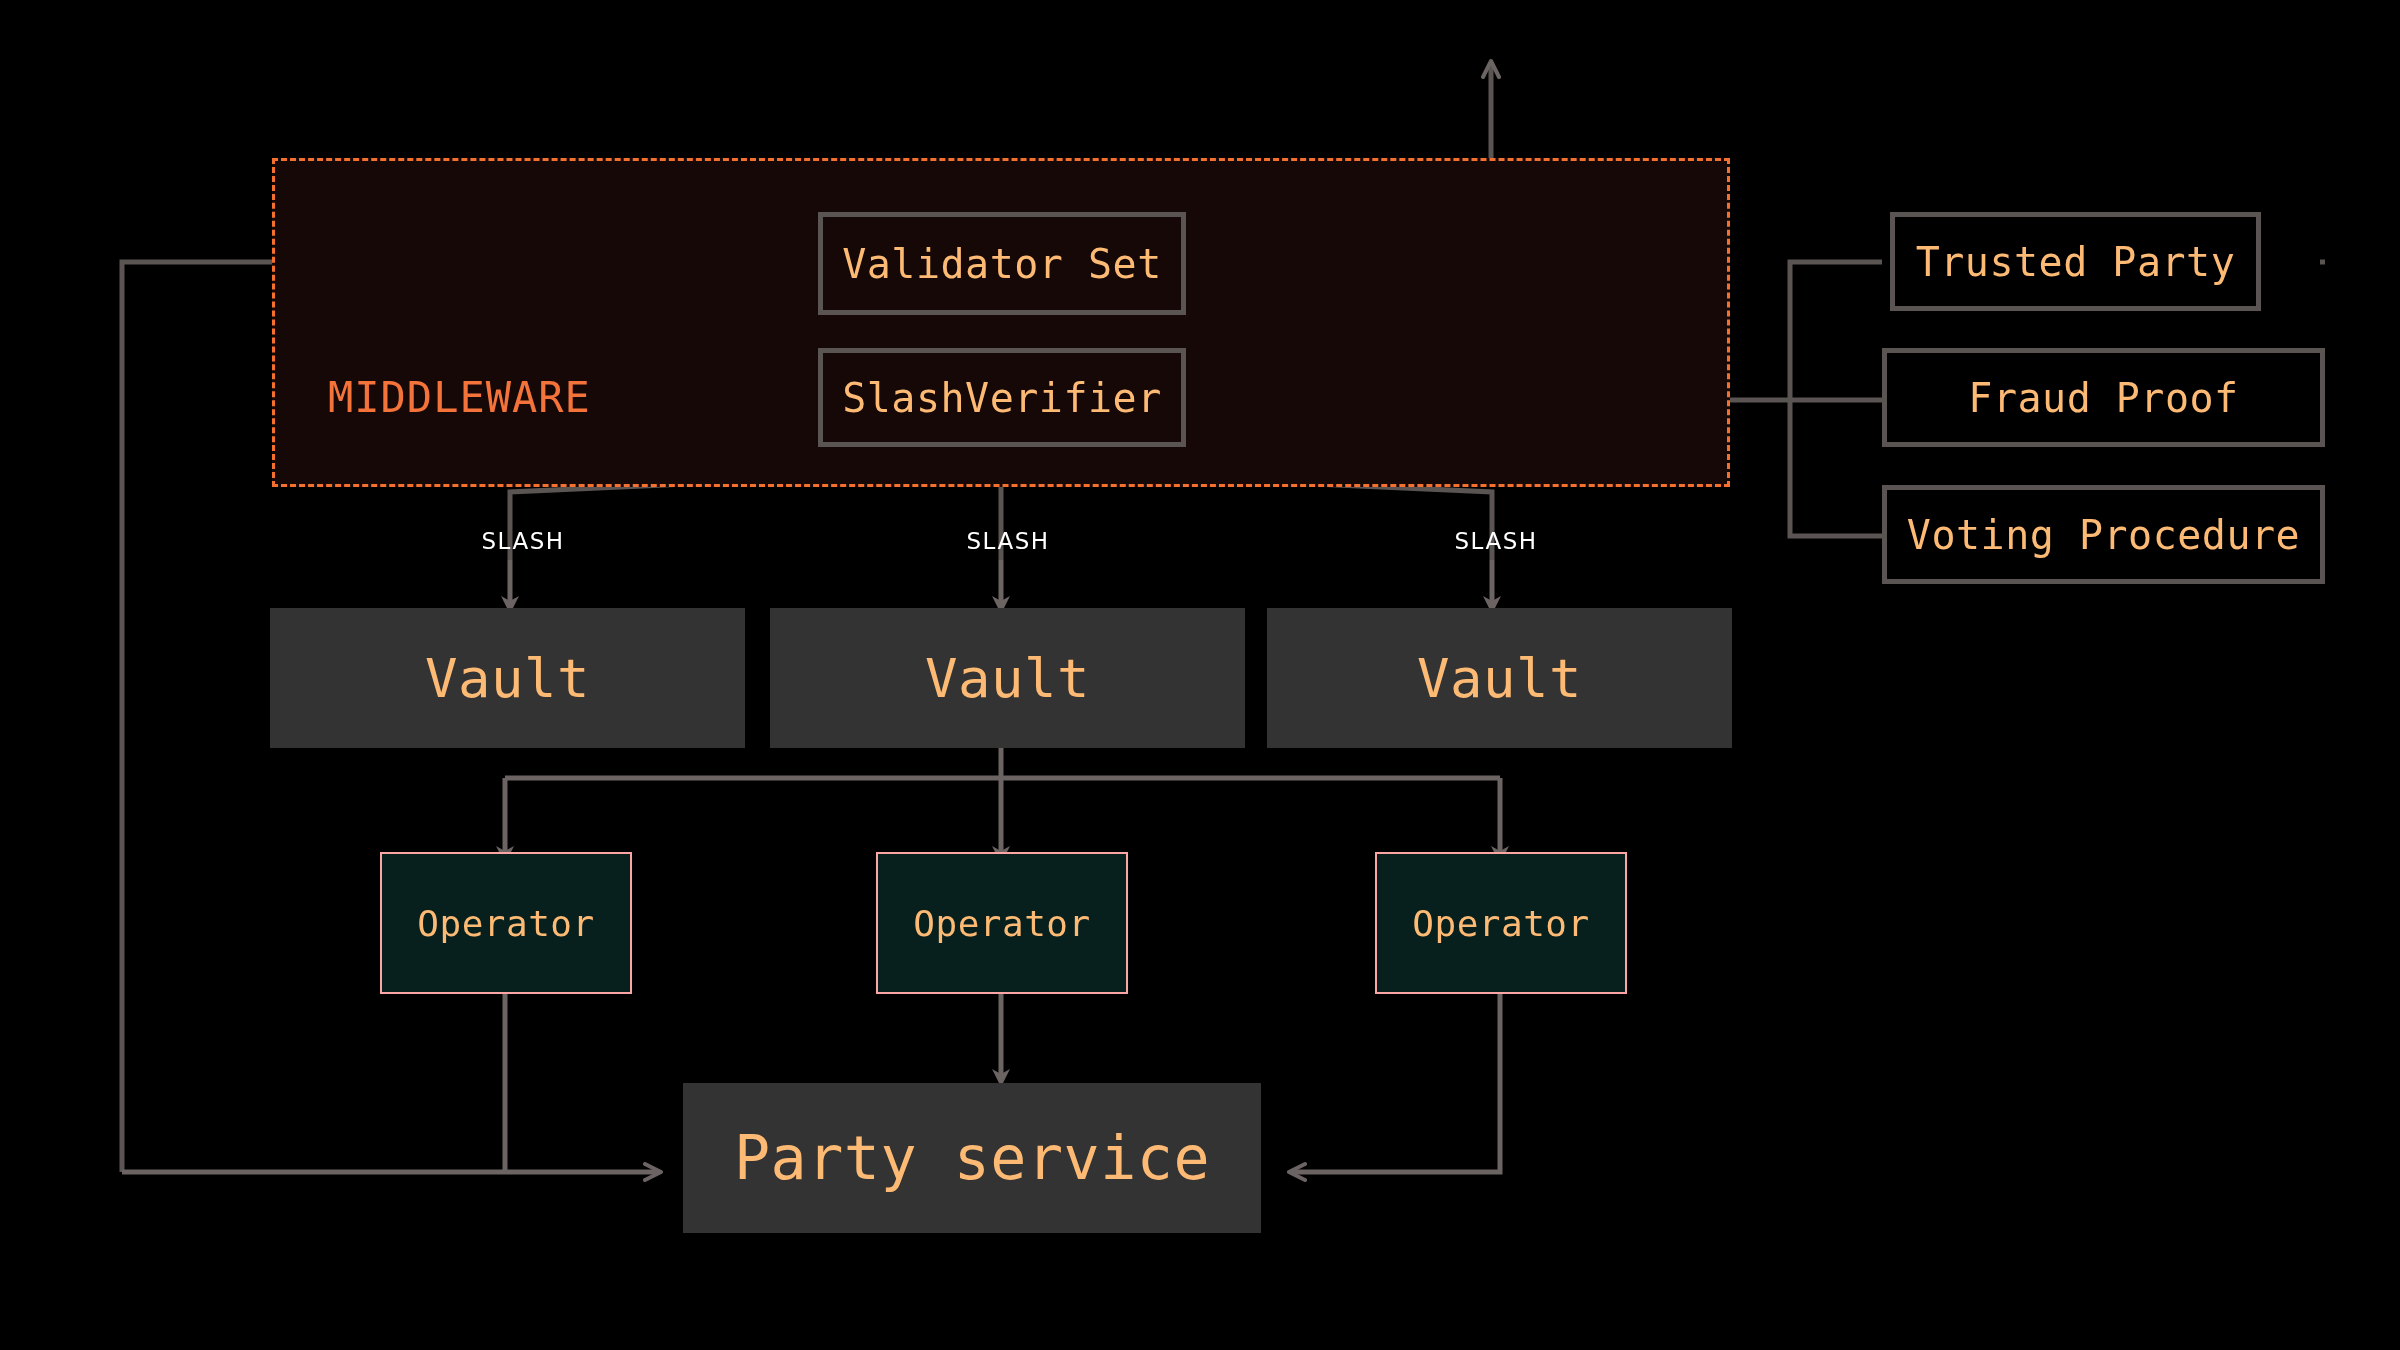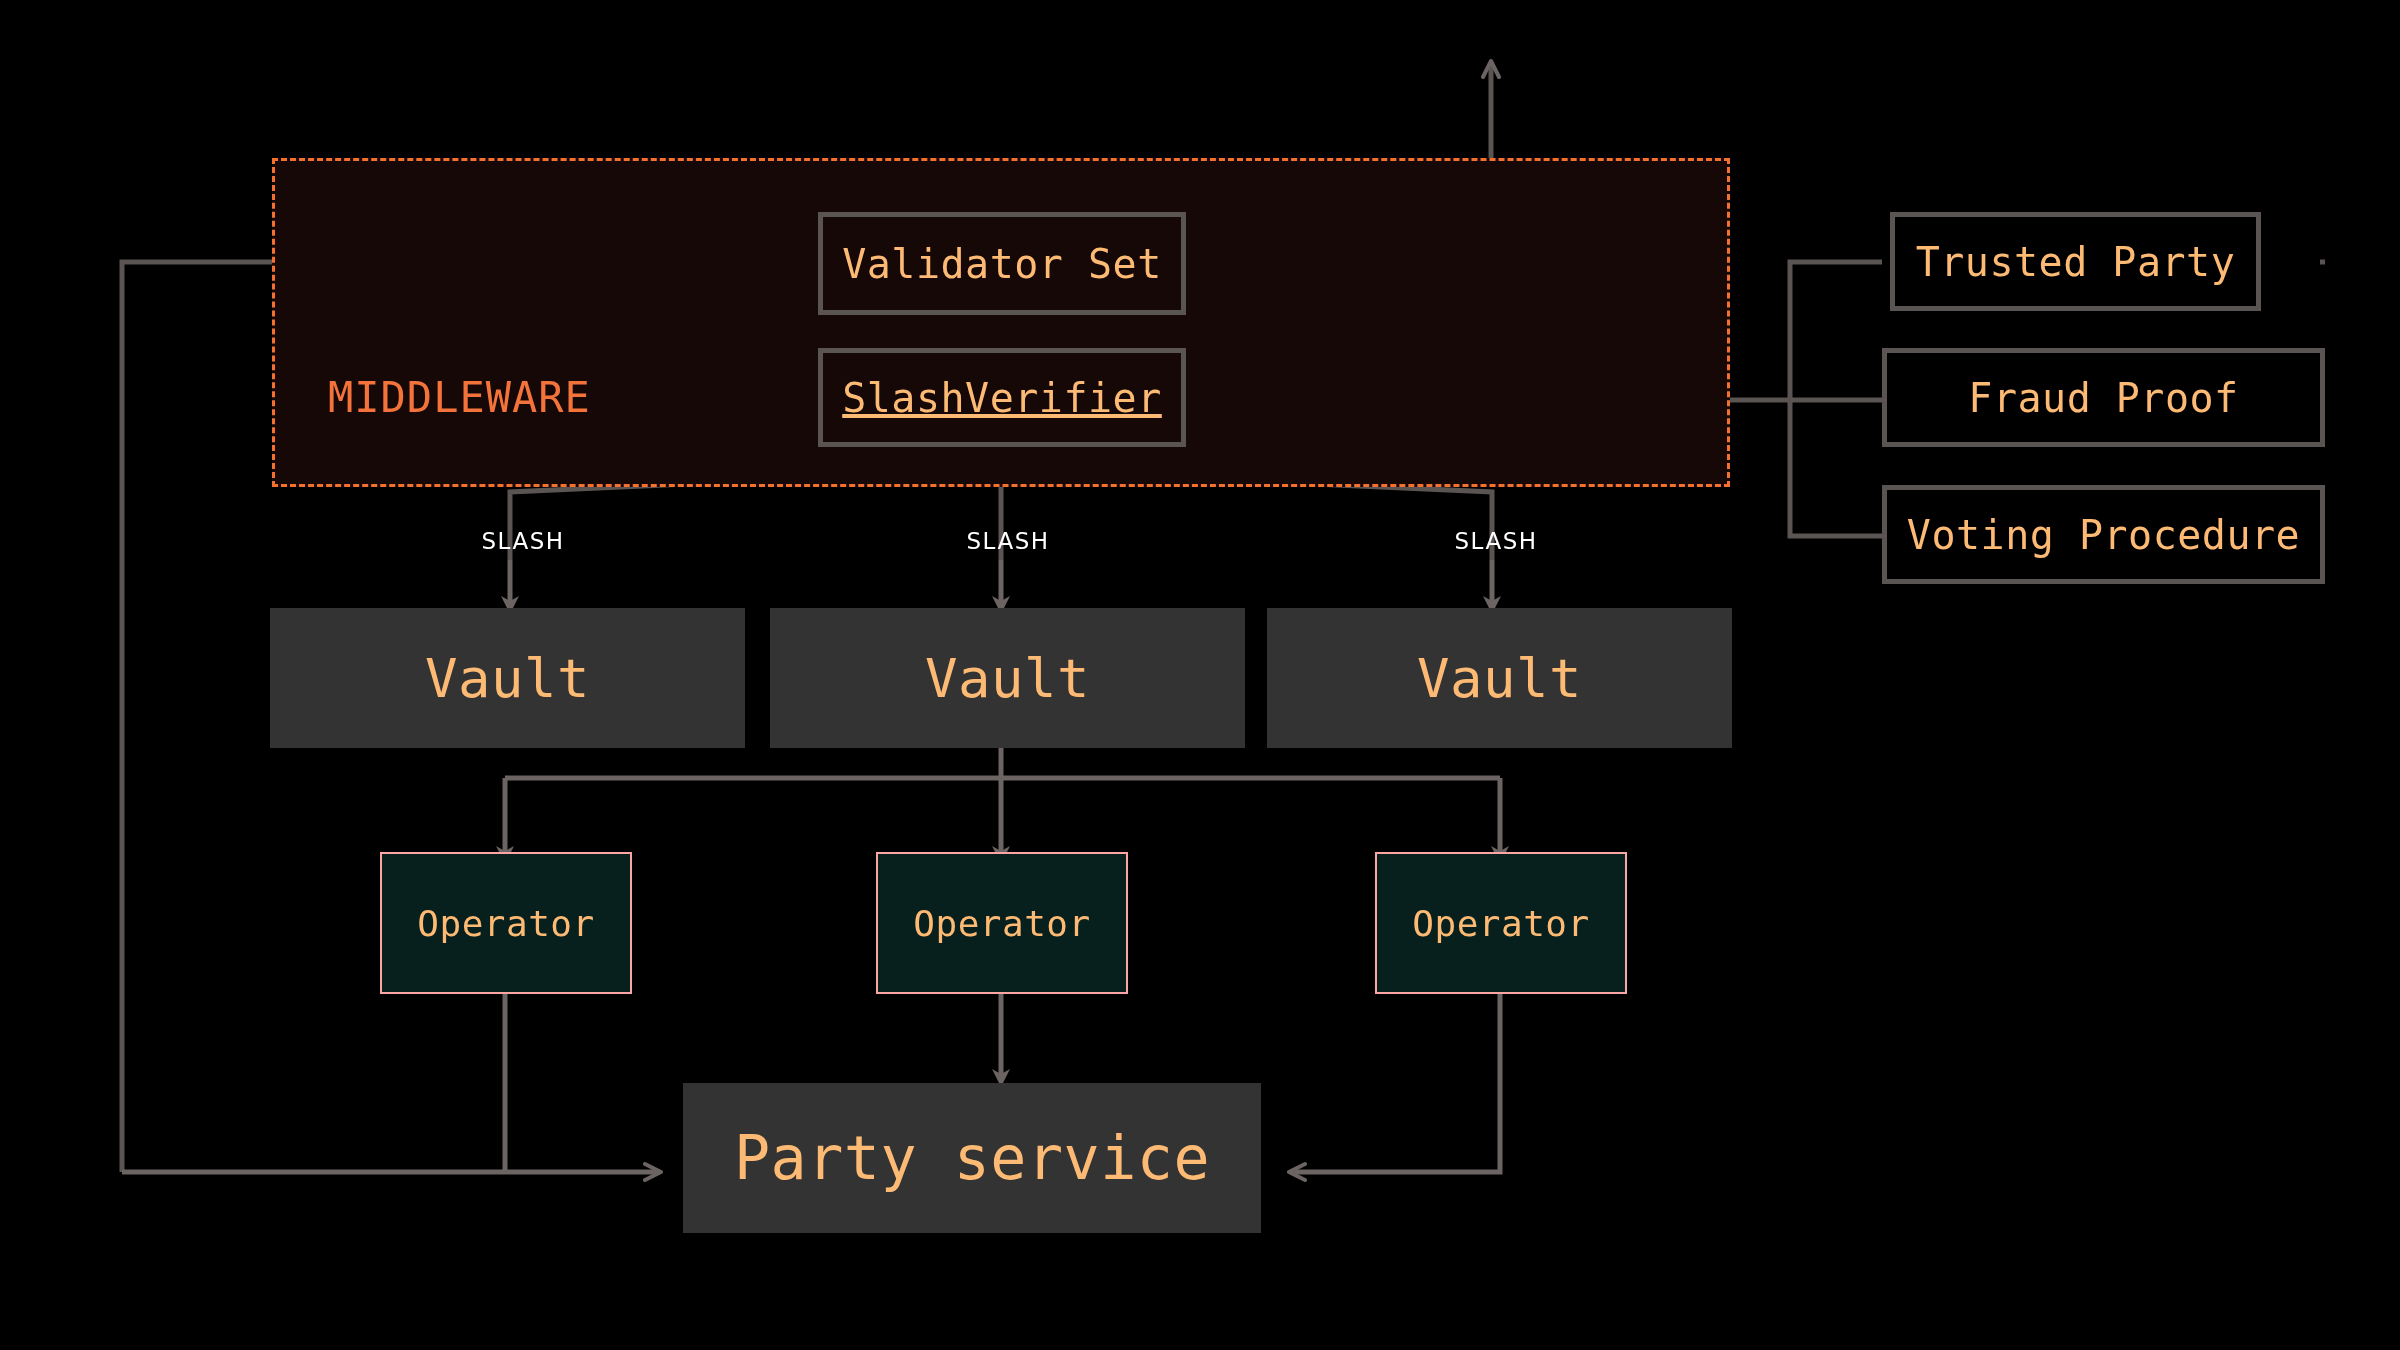--- a/index.html
+++ b/index.html
@@ -142,21 +142,21 @@
       <path d="M1500,994 L1500,1172 L1290,1172" marker-end="url(#arrowbig)"></path>
       <path d="M122,1172 L660,1172" marker-end="url(#arrowbig)"></path>
     </g>
   </svg>
 
   <div class="region" style="left:272px; top:158px; width:1458px; height:329px;"></div>
   <div class="region-label" style="left:328px; top:373px;">MIDDLEWARE</div>
 
   <div class="node box-outline" style="left:818px; top:212px; width:368px; height:103px;">Validator Set</div>
 
-  <div class="node box-outline" style="left:818px; top:348px; width:368px; height:99px;text-decoration:underline;">SlashVerifier</div>
+  <div class="node box-outline" style="left:818px; top:348px; width:368px; height:99px;">SlashVerifier</div>
 
   <div class="node box-outline" style="left:1882px; top:212px; width:371px; height:99px;margin-left:8px;">Trusted Party</div>
 
   <div class="node box-outline" style="left:1882px; top:348px; width:443px; height:99px;">Fraud Proof</div>
 
   <div class="node box-outline" style="left:1882px; top:485px; width:443px; height:99px;">Voting Procedure</div>
 
   <div class="edge-label" style="left:516px; top:528px;">SLASH</div>
   <div class="edge-label" style="left:1001px; top:528px;">SLASH</div>
   <div class="edge-label" style="left:1489px; top:528px;">SLASH</div>

